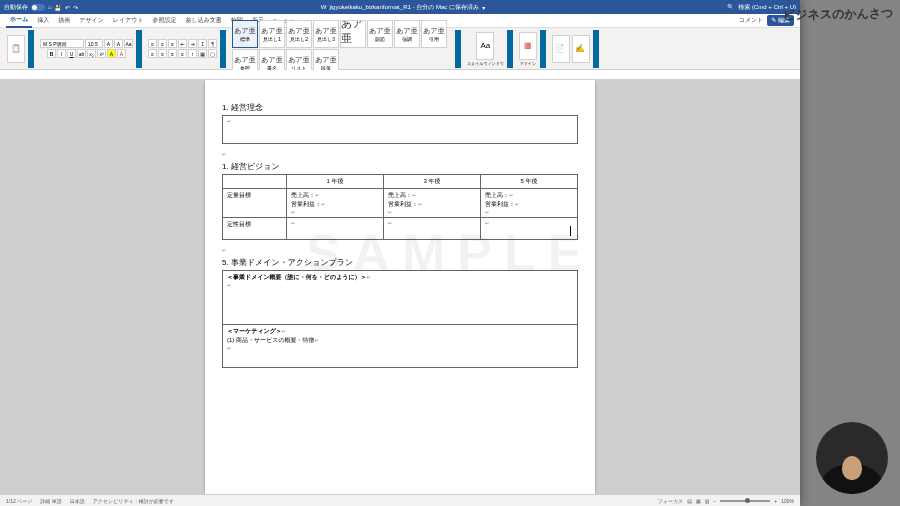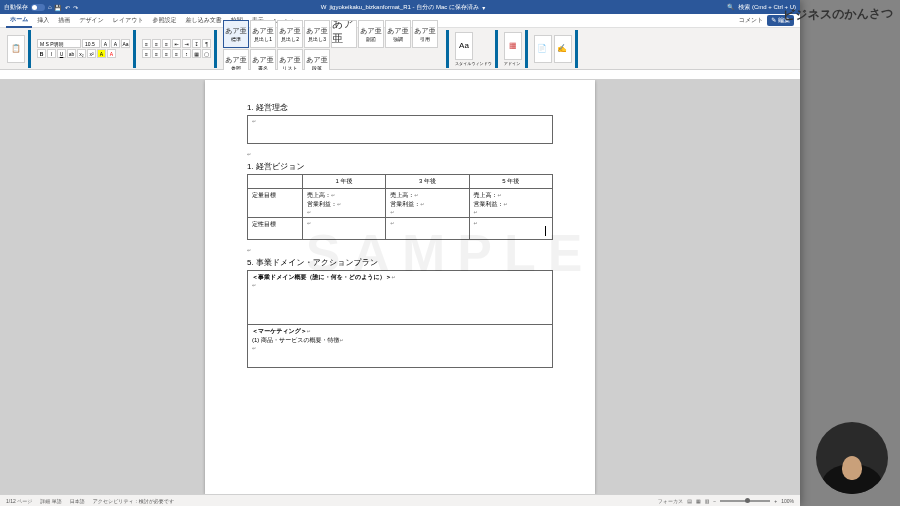--- a/index.html
+++ b/index.html
@@ -10,33 +10,33 @@
 .titlebar .center{flex:1;text-align:center;display:flex;align-items:center;justify-content:center;gap:3px}
 .titlebar .right{display:flex;gap:3px}
 .tog{width:14px;height:7px;border-radius:4px;background:#4a74b8;position:relative}
 .tog::after{content:"";position:absolute;width:5px;height:5px;border-radius:50%;background:#fff;top:1px;left:1px}
 .tabs{height:14px;background:#fff;display:flex;align-items:center;font-size:6px;color:#444;gap:1px;padding:0 6px;border-bottom:1px solid #e0e0e0}
 .tab{padding:2px 4px;cursor:pointer}
 .tab.active{color:#2b579a;font-weight:bold;border-bottom:2px solid #2b579a}
 .tabs-right{margin-left:auto;display:flex;gap:4px;align-items:center}
 .btn-blue{background:#2b579a;color:#fff;padding:1px 4px;border-radius:2px}
 .ribbon{height:42px;background:#f3f2f1;display:flex;align-items:center;padding:0 4px;gap:3px;border-bottom:1px solid #d0d0d0}
-.rgroup{display:flex;flex-direction:column;align-items:flex-start;gap:1px;padding:0 3px;border-right:3px solid #0369a1;height:38px;justify-content:center}
+.rgroup{display:flex;flex-direction:column;align-items:center;gap:1px;padding:0 3px;border-right:6px solid #0369a1;height:38px;justify-content:center}
 .rbig{width:18px;height:28px;background:#fff;border:1px solid #d0d0d0;display:flex;align-items:center;justify-content:center;font-size:8px}
 .fontctl{display:flex;flex-direction:column;gap:1px}
 .fontrow{display:flex;gap:1px;align-items:center}
 .sel{height:9px;font-size:5px;padding:0 2px;border:1px solid #ccc;background:#fff}
 .sbtn{width:9px;height:9px;border:1px solid #d0d0d0;background:#fff;font-size:5px;display:flex;align-items:center;justify-content:center}
 .styles{display:flex;gap:1px;flex-wrap:wrap;width:220px}
 .sbox{width:26px;height:28px;border:1px solid #d0d0d0;background:#fff;font-size:5px;display:flex;flex-direction:column;align-items:center;justify-content:center;overflow:hidden}
 .sbox.sel-style{border:1px solid #2b579a;background:#eaf1fb}
 .sbox .glyph{font-size:7px;color:#333}
 .ruler{height:10px;background:#fff;border-bottom:1px solid #d0d0d0}
 .doc-area{flex:1;background:#cfcfcf;display:flex;justify-content:center;overflow:hidden;position:relative}
-.page{width:390px;background:#fff;margin-top:0;box-shadow:0 1px 3px rgba(0,0,0,.3);padding:18px 42px;font-size:7px;color:#000;position:relative}
+.page{width:390px;background:#fff;margin-top:0;box-shadow:0 1px 3px rgba(0,0,0,.3);padding:18px 17px;font-size:7px;color:#000;position:relative}
 .sec-title{font-size:8px;margin:4px 0 2px}
 .tbl{border-collapse:collapse;width:100%;margin-bottom:6px}
 .tbl td,.tbl th{border:1px solid #666;padding:2px 4px;font-size:6px;font-weight:normal;text-align:left;vertical-align:top}
 .tbl th{text-align:center}
 .big-cell{height:28px}
 .med-cell{height:22px}
 .pm{color:#888;font-size:5px}
 .wm{position:absolute;top:50%;left:50%;transform:translate(-50%,-50%);font-size:52px;color:rgba(0,0,0,.05);font-weight:900;letter-spacing:12px;pointer-events:none;z-index:5;font-family:Arial}
 .statusbar{height:12px;background:#f3f2f1;border-top:1px solid #d0d0d0;display:flex;align-items:center;font-size:5px;color:#555;padding:0 6px;gap:8px}
 .statusbar .sr{margin-left:auto;display:flex;gap:4px;align-items:center}

